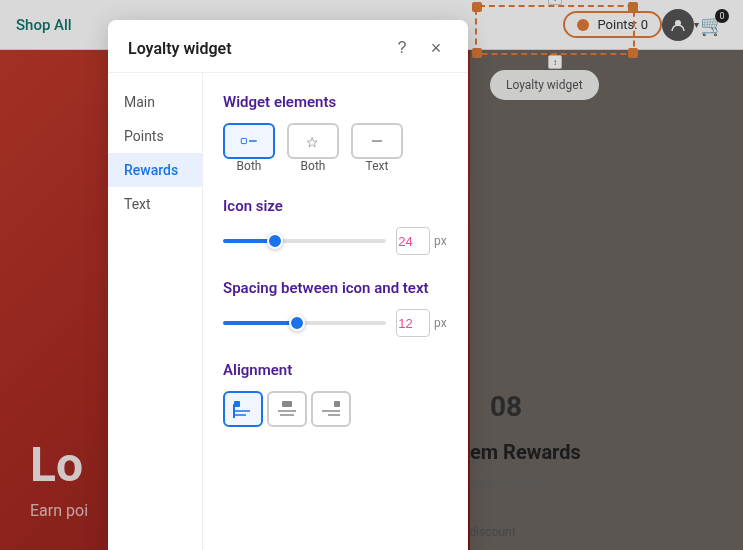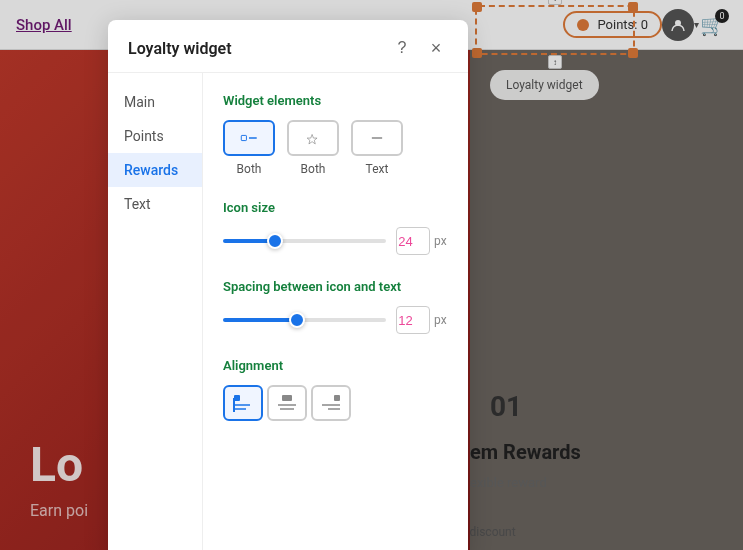--- a/index.html
+++ b/index.html
@@ -29,23 +29,22 @@
       background: #fff;
       border-bottom: 1px solid #e0e0e0;
       display: flex;
       align-items: center;
       padding: 0 16px;
       justify-content: space-between;
     }
 
     .bg-shop-all {
       font-size: 15px;
-      color: #701a75;
+      color: #0f766e;
       font-weight: 500;
-      text-decoration: underline;
     }
 
     .bg-header-right {
       display: flex;
       align-items: center;
     }
 
     .bg-points-badge {
       display: flex;
       align-items: center;
@@ -297,38 +296,38 @@
     .modal-content {
       flex: 1;
       padding: 20px 20px;
       overflow-y: auto;
       display: flex;
       flex-direction: column;
       gap: 24px;
     }
 
     .section-title {
-      font-size: 13px;
+      font-size: 15px;
       font-weight: 600;
-      color: #15803d;
+      color: #4c1d95;
       margin-bottom: 12px;
     }
 
     
     .widget-elements-row {
       display: flex;
       gap: 12px;
       align-items: flex-start;
     }
 
     .widget-btn {
       display: flex;
       flex-direction: column;
       align-items: center;
-      gap: 6px;
+      gap: 0;
       cursor: pointer;
     }
 
     .widget-btn-icon {
       width: 52px;
       height: 36px;
       border: 2px solid #ccc;
       border-radius: 6px;
       display: flex;
       align-items: center;
@@ -479,21 +478,21 @@
 
   <div class="bg-right-panel">
     <div style="display:flex; align-items:center; gap:10px;">
       <div class="bg-loyalty-widget">
         <span style="font-size:12px;color:#555;">Loyalty widget</span>
       </div>
     </div>
 
   </div>
 
-  <div class="bg-03">01</div>
+  <div class="bg-03">08</div>
 
   <div class="bg-item-rewards">em Rewards</div>
 
   <div class="bg-flexible">exible reward</div>
 
   <div class="bg-get-points">Get 50 points</div>
   <div class="bg-points-eq">10 Points = €1 discount</div>
 </div>
 
 <div class="selection-box">

